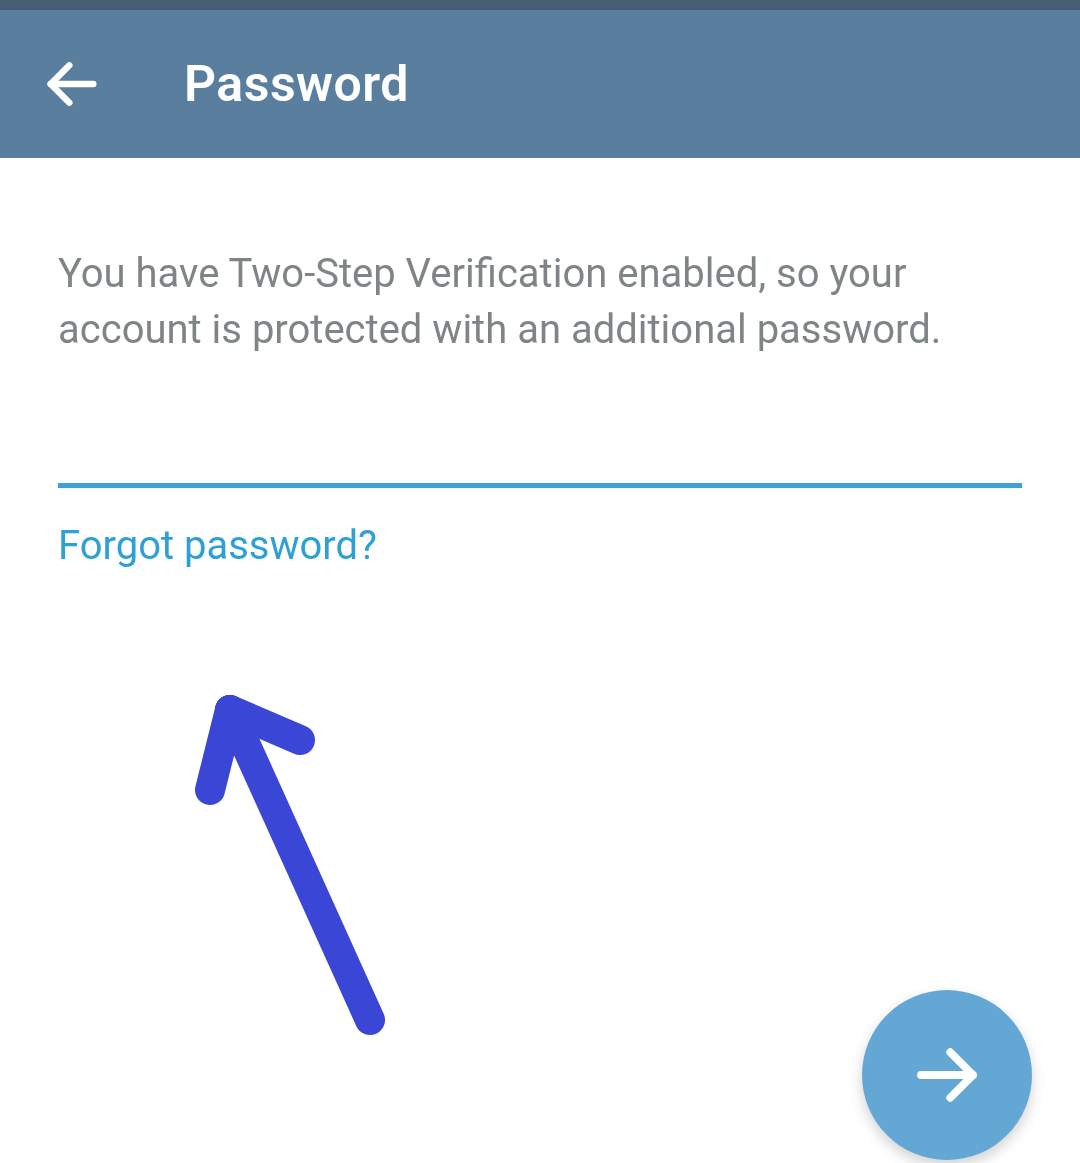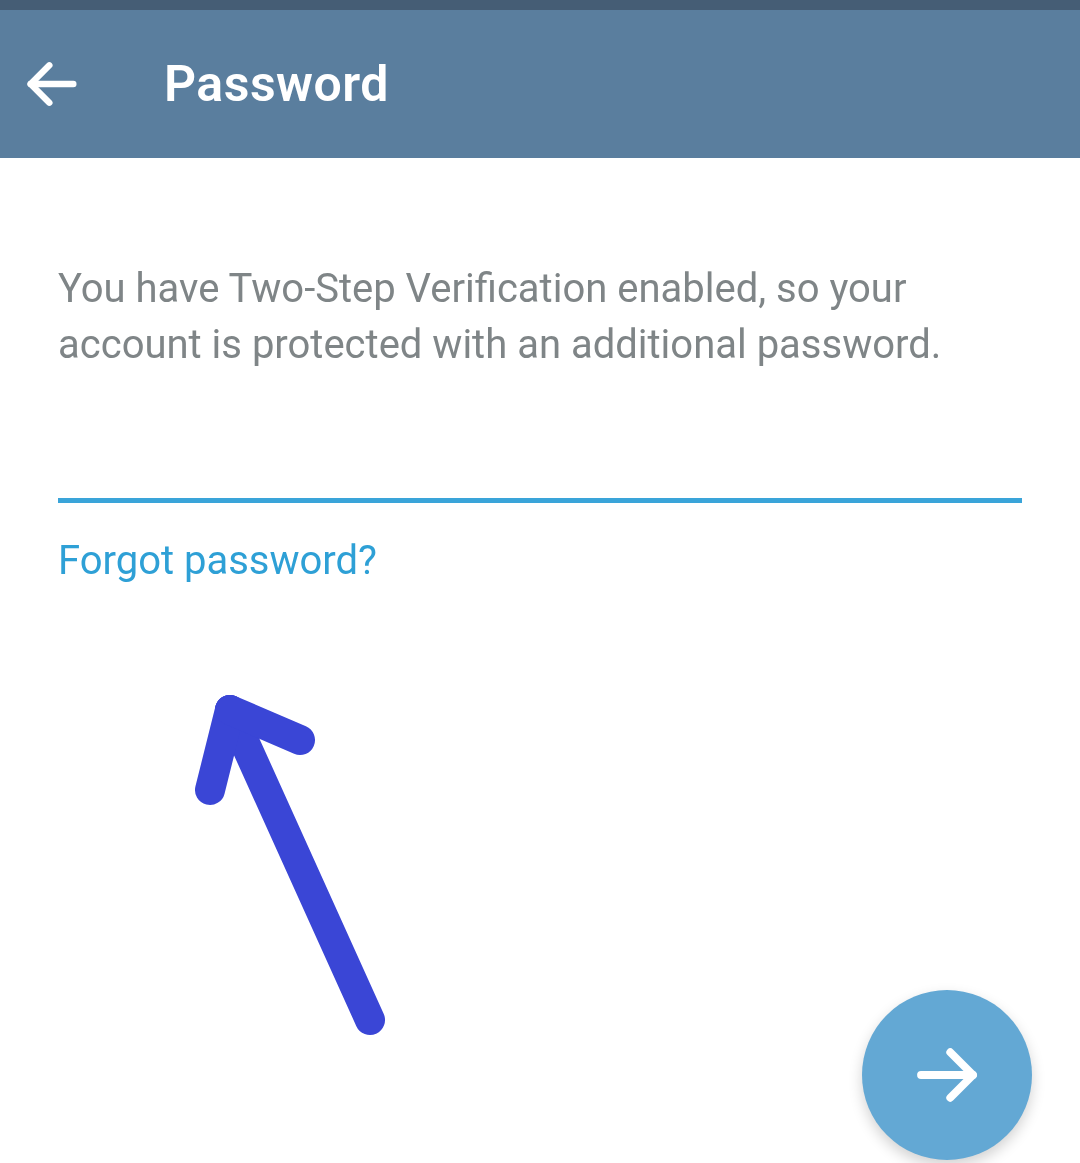--- a/index.html
+++ b/index.html
@@ -1,21 +1,21 @@
 <!DOCTYPE html>
 <html><head>
   <meta charset="utf-8">
   <style>
     * { margin: 0; padding: 0; box-sizing: border-box; }
     html, body { width: 1080px; height: 1163px; font-family: -apple-system, BlinkMacSystemFont, "Segoe UI", Roboto, Arial, sans-serif; background: #fff; overflow: hidden; }
     .statusbar { height: 10px; background: #455d75; }
-    .appbar { height: 148px; background: #5a7e9e; display: flex; align-items: center; padding-left: 20px; color: #fff; }
+    .appbar { height: 148px; background: #5a7e9e; display: flex; align-items: center; padding-left: 40px; color: #fff; }
     .appbar .back-btn { display: flex; align-items: center; justify-content: center; cursor: pointer; }
     .appbar .title { font-size: 50px; font-weight: 600; margin-left: 80px; letter-spacing: 0.5px; }
-    .content { padding: 103px 58px 0 58px; position: relative; }
+    .content { padding: 80px 58px 0 58px; position: relative; margin-top: 8px; }
     .desc { font-size: 40px; line-height: 1.4; color: #7f8587; font-weight: 400; }
     .field-wrap { margin-top: 40px; }
     .password-input { width: 100%; height: 90px; border: none; border-bottom: 5px solid #3aa4d9; font-size: 40px; background: transparent; outline: none; }
     .forgot { display: inline-block; margin-top: 34px; color: #2ea0d6; font-size: 40px; cursor: pointer; text-align: center; }
     .fab {
       position: absolute; right: 48px; top: 990px;
       width: 170px; height: 170px; border-radius: 50%;
       background: #63a8d4; display: flex; align-items: center; justify-content: center;
       box-shadow: 0 6px 14px rgba(0,0,0,0.18); cursor: pointer;
     }

